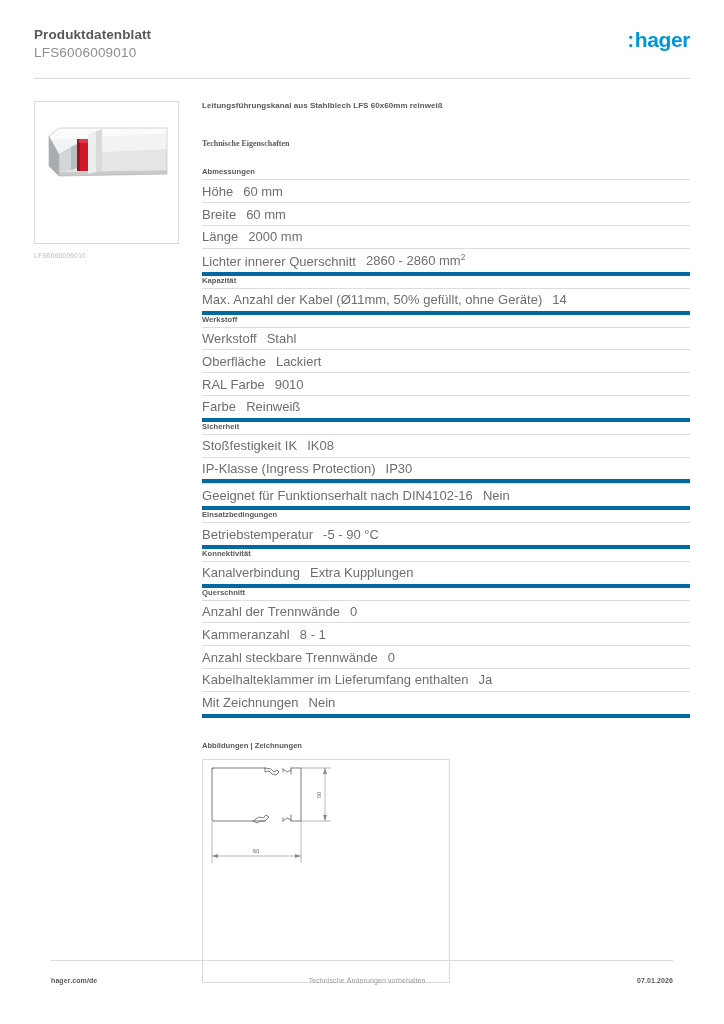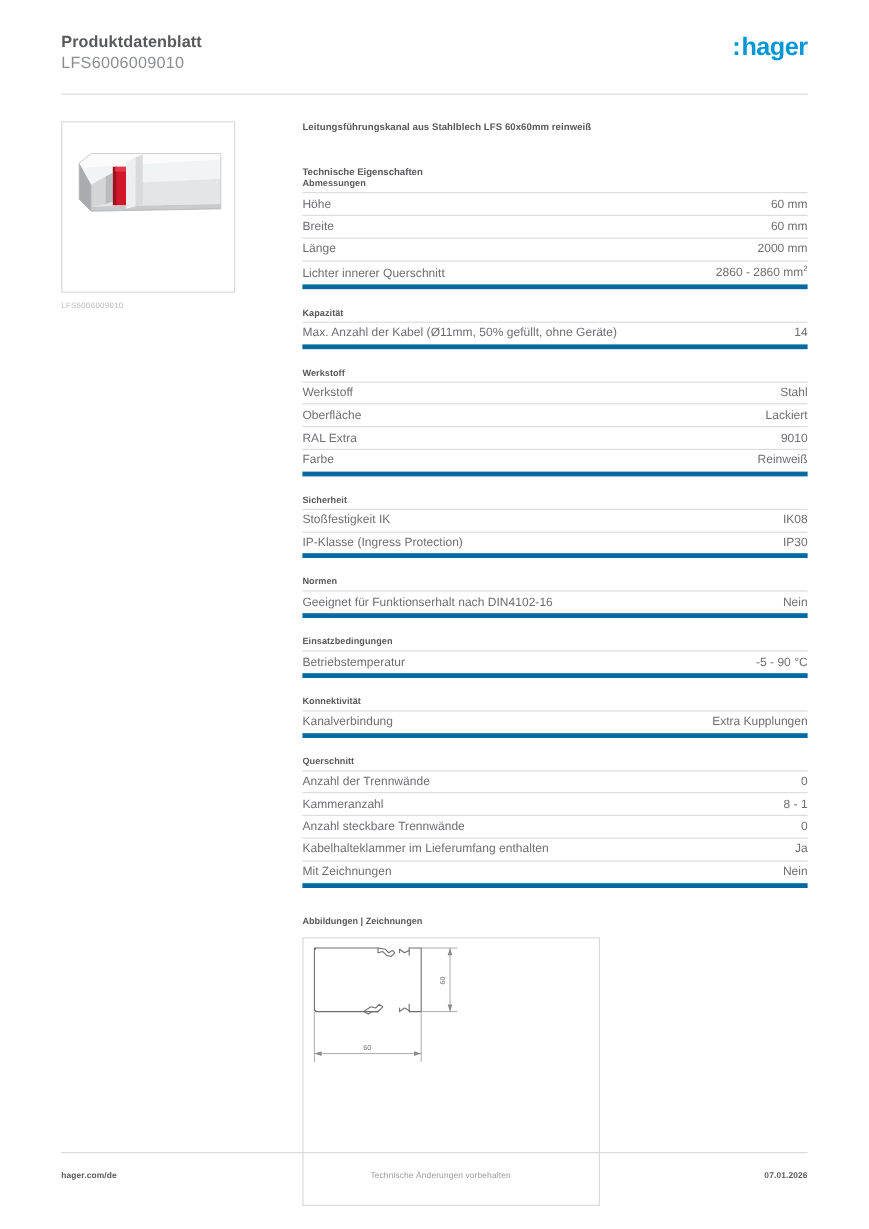--- a/index.html
+++ b/index.html
@@ -15,21 +15,21 @@
     color: #58595b;
     position: relative;
     overflow: hidden;
   }
 
   .page {
     position: absolute;
     left: 0; top: 0;
     width: 724px;
     height: 1024px;
-    padding: 0 51px;
+    padding: 0 34px;
   }
 
   
   .header {
     padding-top: 26px;
     display: flex;
     align-items: flex-start;
     justify-content: space-between;
   }
   .doc-title {
@@ -60,21 +60,20 @@
   .rule-top {
     margin-top: 16px;
     height: 1px;
     background: #d9dadb;
   }
 
   
   .content {
     display: flex;
     margin-top: 22px;
-    gap: 33px;
   }
   .col-left { width: 155px; flex: 0 0 155px; }
   .col-right { flex: 1; margin-left: 13px; }
 
   
   .product-box {
     width: 145px;
     height: 143px;
     border: 1px solid #d9dadb;
     background: #fff;
@@ -93,40 +92,41 @@
     font-size: 8px;
     font-weight: bold;
     color: #58595b;
     letter-spacing: .05px;
     margin-bottom: 29px;
   }
   .tech-title {
     font-size: 8px;
     font-weight: bold;
     color: #58595b;
-  }
-
-  .section { margin-bottom: 15px; }
+    margin-bottom: 19px;
+    font-family: Liberation Serif, serif;
+  }
+
+  .section { }
   .section:last-of-type { margin-bottom: 0; }
 
   .section-head {
     font-size: 7.6px;
     font-weight: bold;
     color: #58595b;
     padding-bottom: 3px;
     letter-spacing: .05px;
   }
 
   .spec-row {
     display: flex;
     align-items: baseline;
-    justify-content: space-between;
     border-top: 1px solid #dcdddf;
     padding: 3.4px 0 3.4px;
-    font-size: 10px;
+    font-size: 13px;
     color: #6d6e71;
   }
   .section .spec-row:last-child { border-bottom: 4px solid #0369a1; }
   .spec-label { letter-spacing: .03px; }
   .spec-value { text-align: right; white-space: nowrap; padding-left: 10px; }
   sup { font-size: .65em; vertical-align: super; }
 
   
   .draw-title {
     font-size: 7.6px;
@@ -251,41 +251,40 @@
             <div class="section-head">Werkstoff</div>
             <div class="spec-row">
               <div class="spec-label">Werkstoff</div>
               <div class="spec-value">Stahl</div>
             </div>
             <div class="spec-row">
               <div class="spec-label">Oberfläche</div>
               <div class="spec-value">Lackiert</div>
             </div>
             <div class="spec-row">
-              <div class="spec-label">RAL Extra</div>
+              <div class="spec-label">RAL Farbe</div>
               <div class="spec-value">9010</div>
             </div>
             <div class="spec-row">
               <div class="spec-label">Farbe</div>
               <div class="spec-value">Reinweiß</div>
             </div>
           </div>
           <div class="section">
             <div class="section-head">Sicherheit</div>
             <div class="spec-row">
               <div class="spec-label">Stoßfestigkeit IK</div>
               <div class="spec-value">IK08</div>
             </div>
             <div class="spec-row">
               <div class="spec-label">IP-Klasse (Ingress Protection)</div>
               <div class="spec-value">IP30</div>
             </div>
           </div>
           <div class="section">
-            <div class="section-head">Normen</div>
             <div class="spec-row">
               <div class="spec-label">Geeignet für Funktionserhalt nach DIN4102-16</div>
               <div class="spec-value">Nein</div>
             </div>
           </div>
           <div class="section">
             <div class="section-head">Einsatzbedingungen</div>
             <div class="spec-row">
               <div class="spec-label">Betriebstemperatur</div>
               <div class="spec-value">-5 - 90 °C</div>

